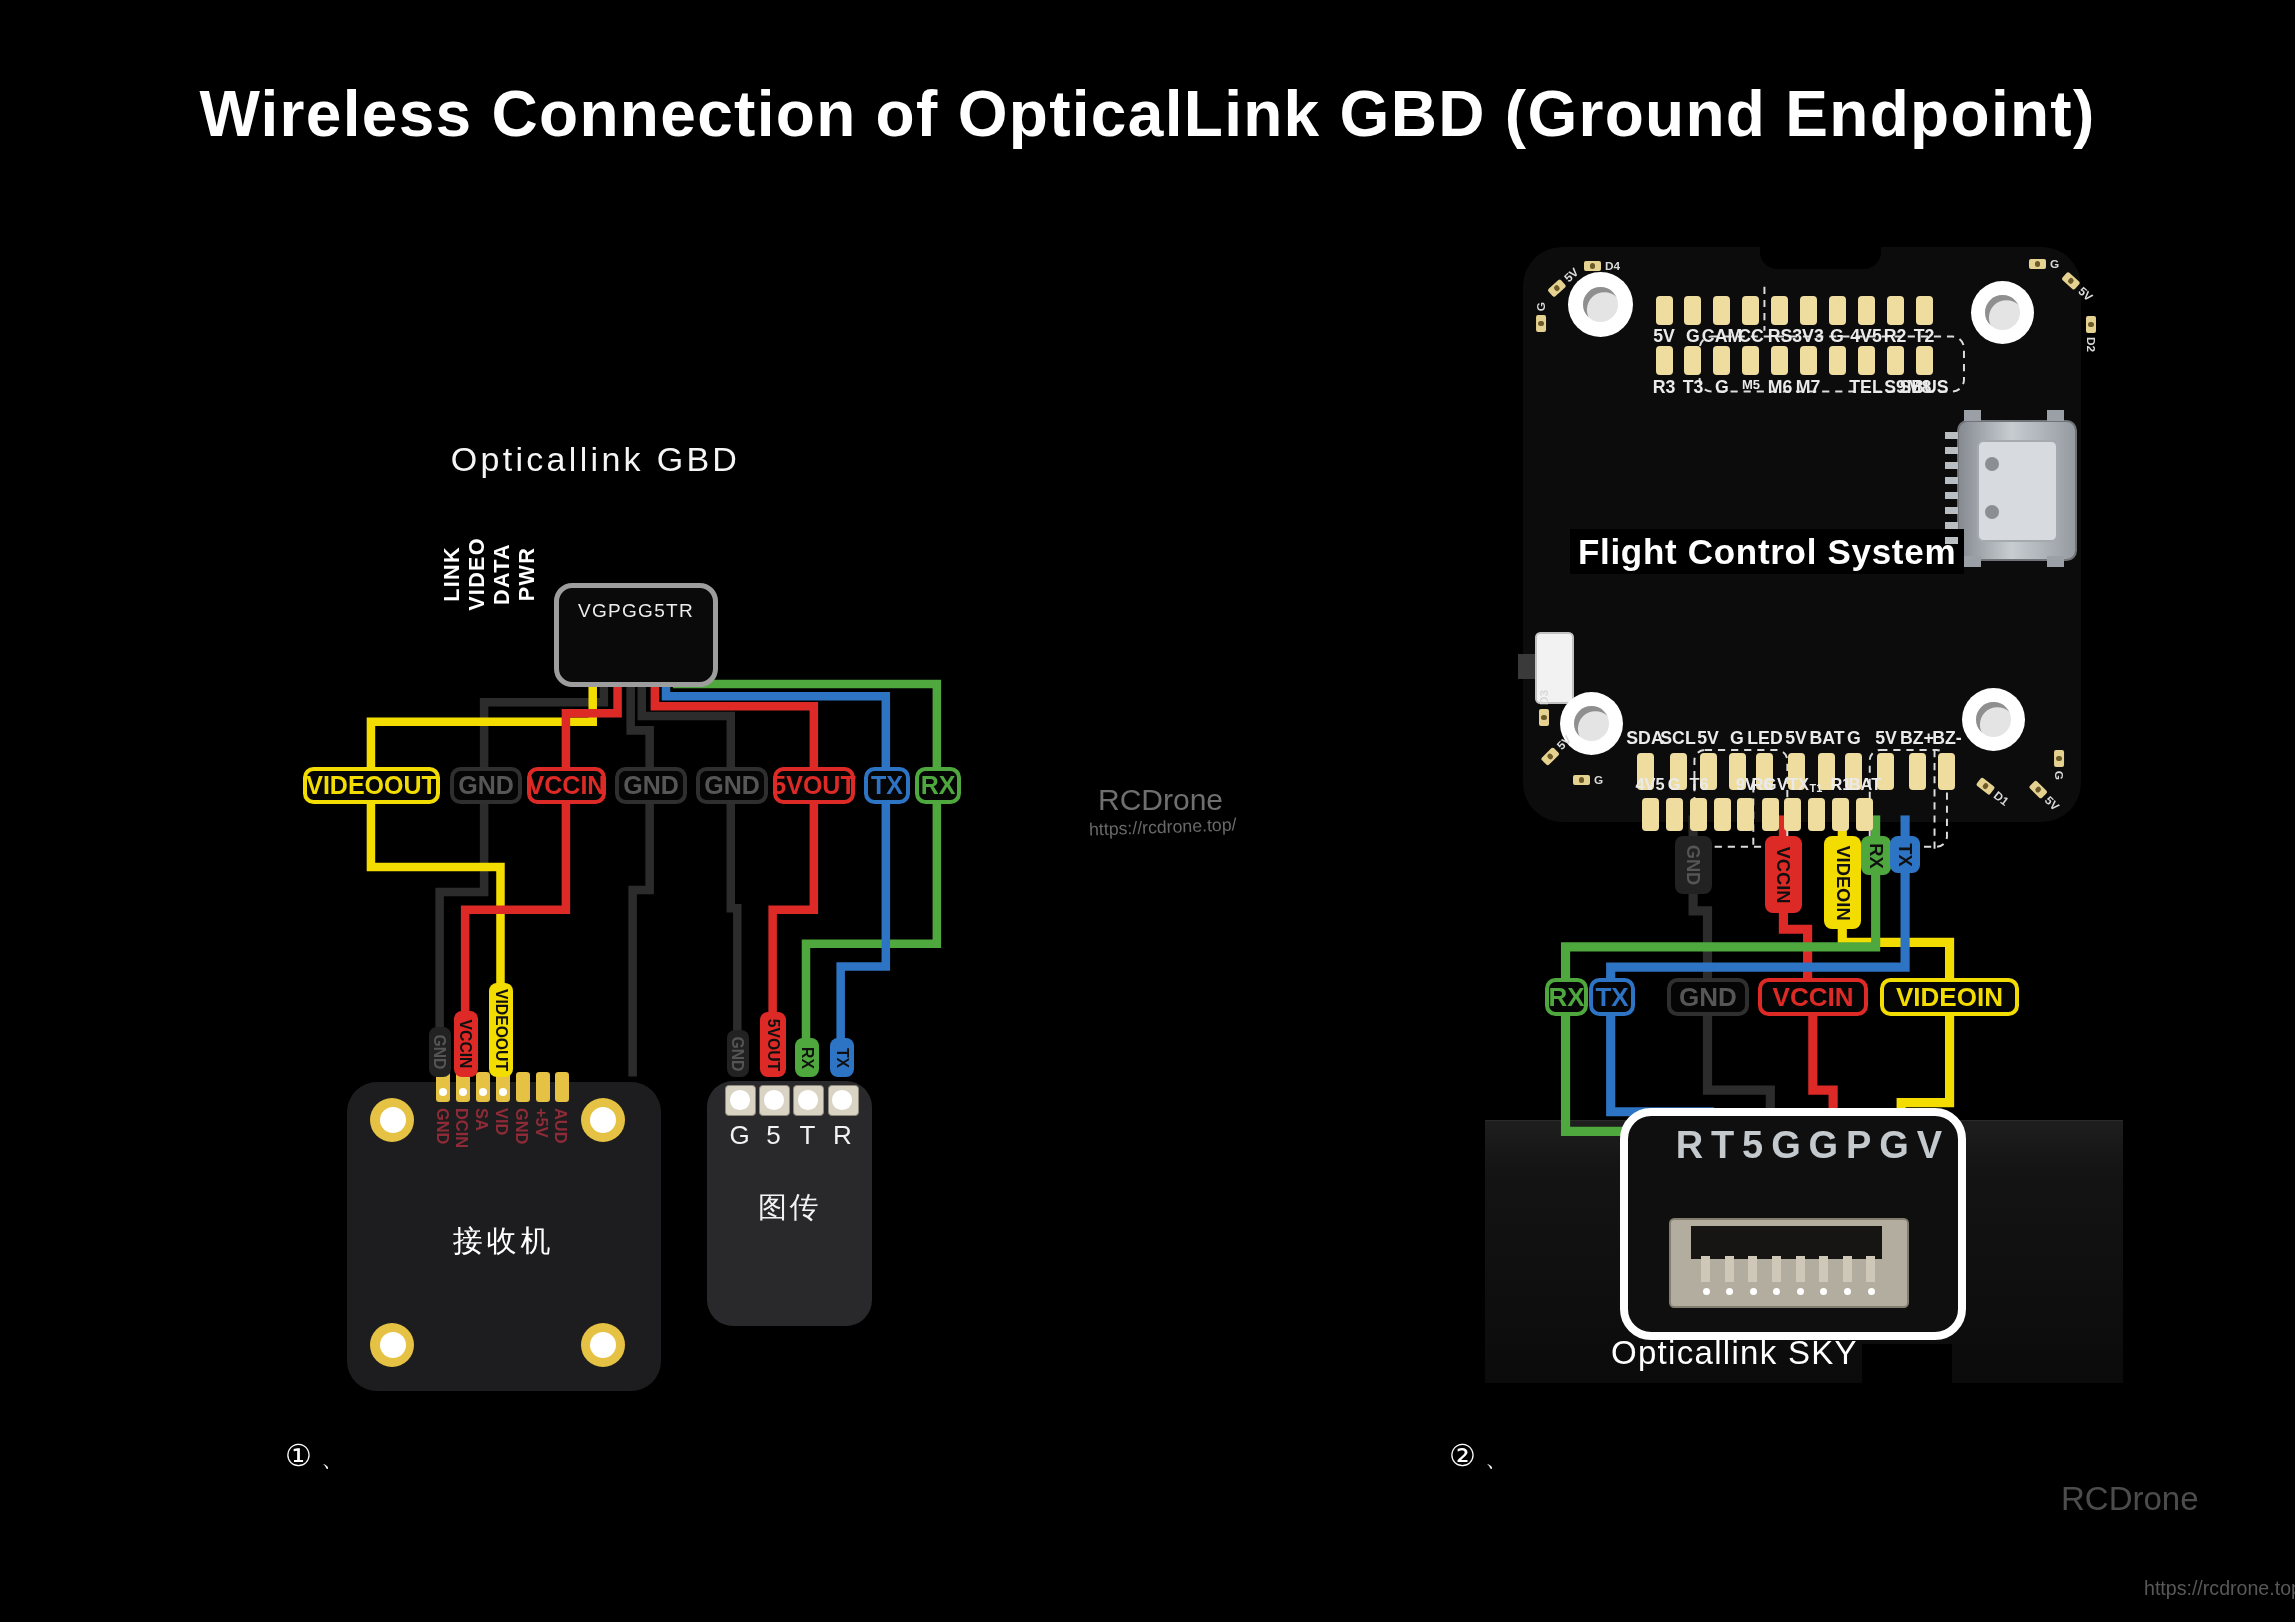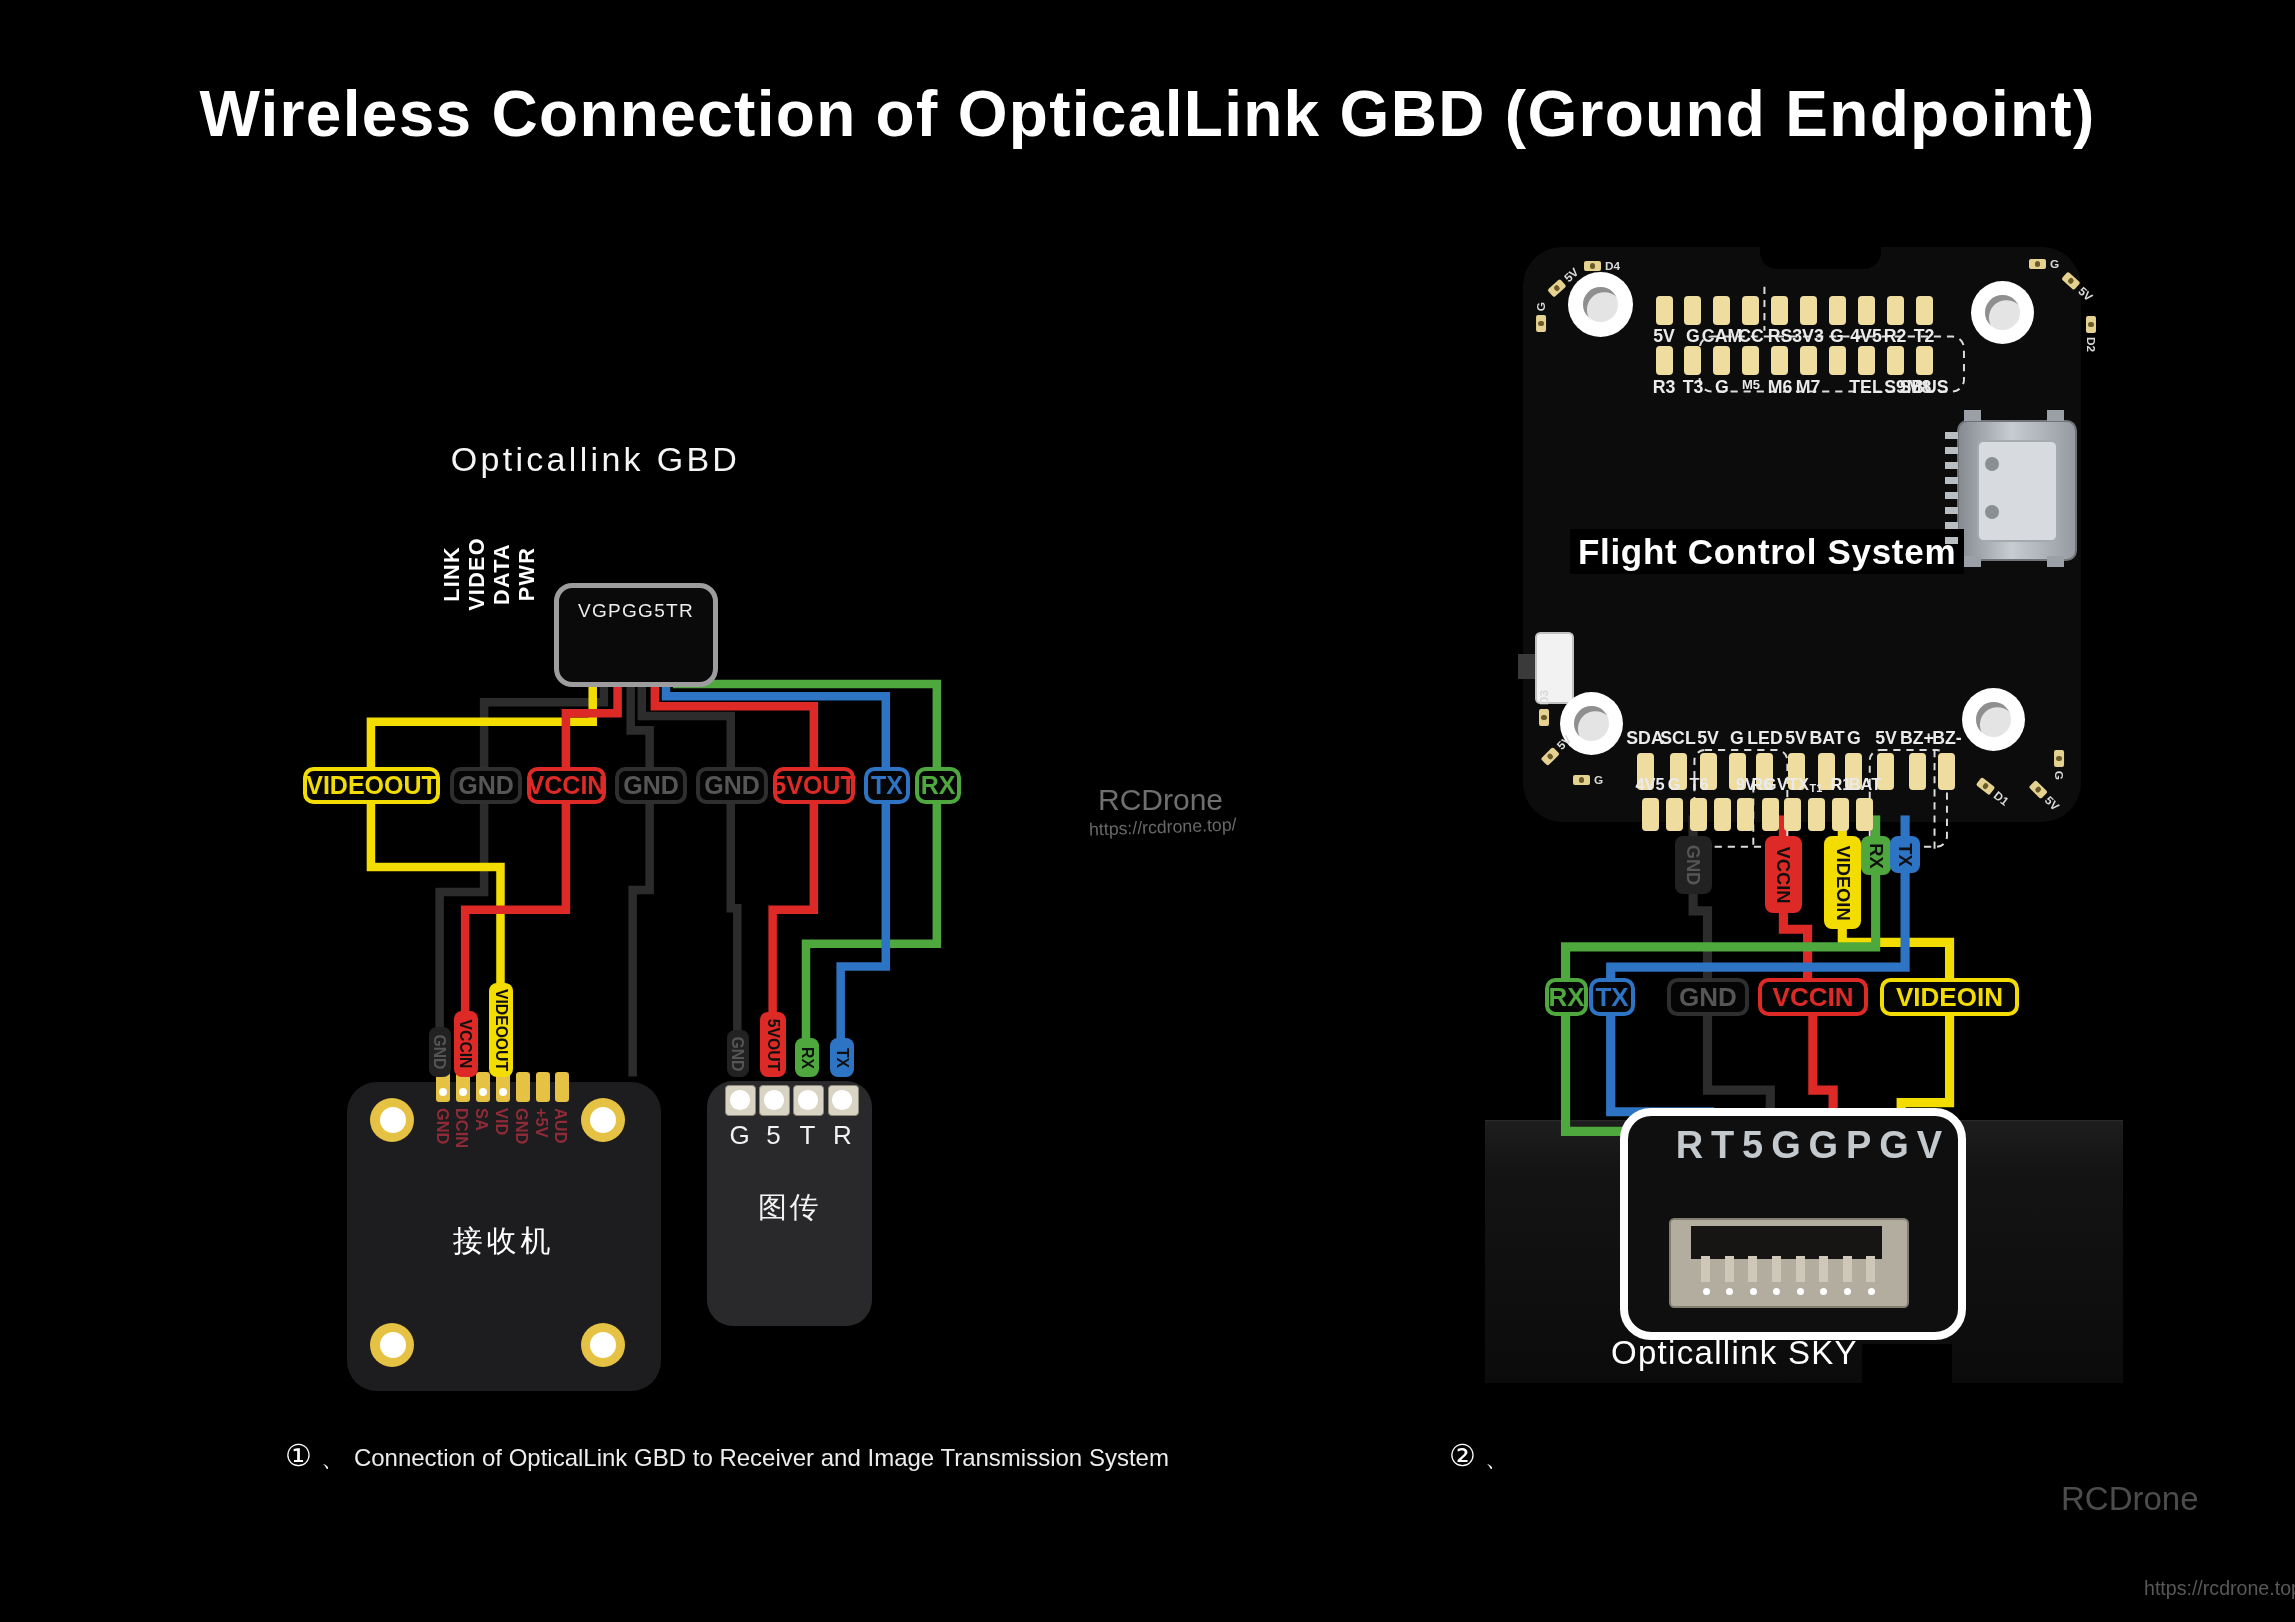--- a/index.html
+++ b/index.html
@@ -145,21 +145,20 @@
   <div class="abs" id="gbd-label">Opticallink GBD</div>
   <div class="abs" id="fc-label">Flight Control System</div>
   <div class="abs" id="rx-title">接收机</div>
   <div class="abs" id="vtx-title">图传</div>
   <div class="abs" id="sky-label">Opticallink SKY</div>
   <div class="abs" id="redaction"></div>
 
   <div class="abs caption" id="cap1">
     <span class="num">①</span>
     <span class="sep">、</span>
-    <span class="txt">Connection of OpticalLink GBD to Receiver and Image Transmission System</span>
   </div>
   <div class="abs caption" id="cap2">
     <span class="num">②</span>
     <span class="sep">、</span>
   </div>
 
   <div class="abs" id="wm-c1">RCDrone</div>
   <div class="abs" id="wm-c2">https://rcdrone.top/</div>
   <div class="abs" id="wm-b1">RCDrone</div>
   <div class="abs" id="wm-b2">https://rcdrone.top/</div>

